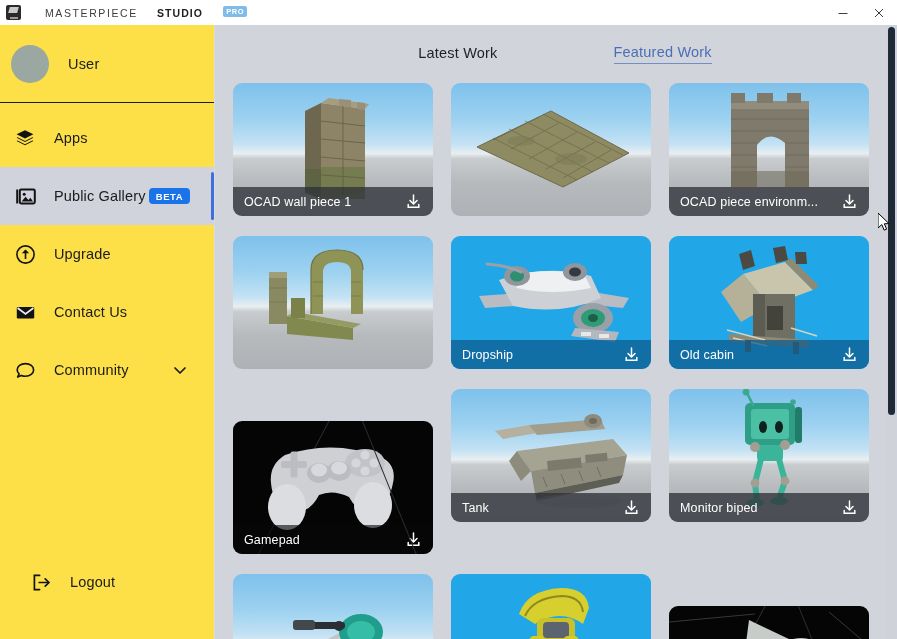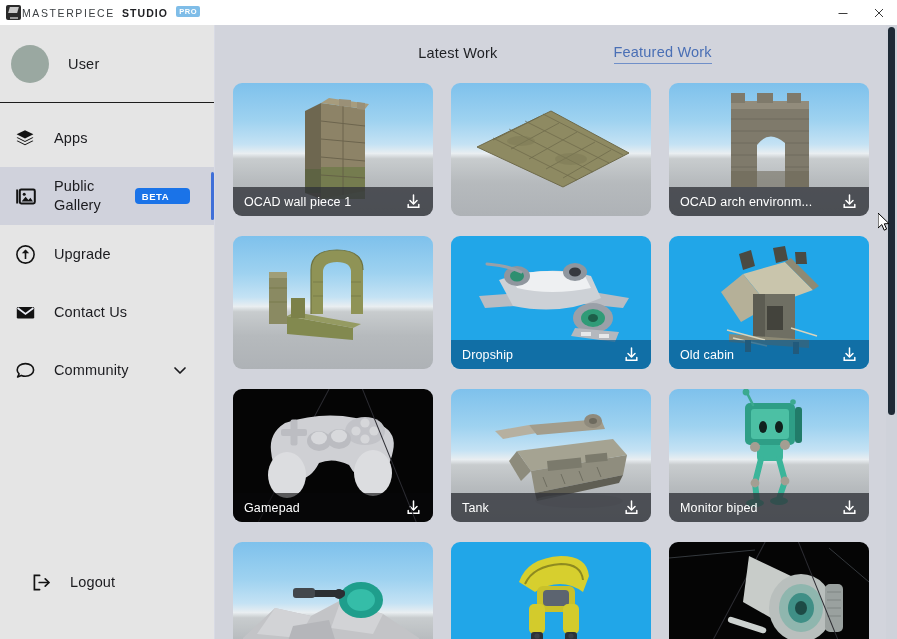--- a/index.html
+++ b/index.html
@@ -47,24 +47,24 @@
     transform: skewX(-16deg);
   }
   .tb-logo-mark::after {
     content: "";
     position: absolute;
     left: 3.5px; bottom: 1.5px;
     width: 8px; height: 1.5px;
     background: #9a9a9a;
   }
   .tb-wordmark {
-    margin-left: 1px;
+    margin-left: 24px;
     display: flex;
     align-items: center;
-    gap: 4px;
+    gap: 16px;
     white-space: nowrap;
   }
   .tb-word-light {
     font-size: 10.5px;
     letter-spacing: 1.6px;
     color: #3c4043;
     font-weight: 300;
   }
   .tb-word-bold {
     font-size: 10.5px;
@@ -104,25 +104,26 @@
     flex: 1 1 auto;
     display: flex;
     min-height: 0;
     position: relative;
   }
 
   
   .sidebar {
     width: 215px;
     flex: 0 0 215px;
-    background: #e5e5e5;
+    background: #fde047;
     display: flex;
     flex-direction: column;
     border-right: 1px solid #d8dae4;
     position: relative;
+    text-align: center;
   }
   .profile {
     height: 78px;
     flex: 0 0 78px;
     display: flex;
     align-items: center;
     padding-left: 11px;
     border-bottom: 1px solid #1c1c1c;
   }
   .avatar {
@@ -182,21 +183,21 @@
     display: flex; align-items: center;
     padding-right: 18px;
   }
   .badge-beta {
     margin-left: auto;
     background: #1a73e8;
     color: #ffffff;
     font-size: 9.5px;
     font-weight: 700;
     letter-spacing: .5px;
-    padding: 3px 21px 2px 7px;
+    padding: 3px 7px 2px 7px;
     border-radius: 4px;
     margin-right: 16px;
   }
   .nav-spacer { flex: 1 1 auto; }
   .logout-wrap { padding-bottom: 28px; margin-left: 16px; }
 
   
   .main {
     flex: 1 1 auto;
     background: #d2d4dc;
@@ -247,21 +248,21 @@
     cursor: default;
     background: #cfd3dc;
   }
   
   .bg-sky {
     background: linear-gradient(to bottom,
       #7ec1ec 0%, #9ed2f0 28%, #c4e2f4 46%, #e9eef1 53%,
       #c8ccce 57%, #b6babd 75%, #aeb2b6 100%);
   }
   .bg-cyan { background: #21a6e8; }
-  .bg-dark { background: #050505; }
+  .bg-dark { background: #050505; margin-top: 32px; }
   .bg-dark::before, .bg-dark::after {
     content: "";
     position: absolute;
     background: #2c2c32;
   }
   .bg-dark::before {
     width: 1px; height: 200%;
     left: 30%; top: -50%;
     transform: rotate(28deg);
   }
@@ -532,21 +533,21 @@
                     <line x1="116" y1="60" x2="140" y2="60"></line>
                   <line x1="62" y1="72" x2="88" y2="72"></line>
                     <line x1="116" y1="72" x2="140" y2="72"></line>
                   <line x1="62" y1="84" x2="88" y2="84"></line>
                     <line x1="116" y1="84" x2="140" y2="84"></line>
                 </g>
                 <rect x="62" y="88" width="78" height="16" fill="#6d6858" opacity=".55"></rect>
               </svg>
             </div>
             <div class="caption">
-              <span class="caption-title">OCAD arch environm...</span>
+              <span class="caption-title">OCAD piece environm...</span>
               <span class="dl-btn">
                 <svg width="17" height="17" viewBox="0 0 17 17">
                     <line x1="8.5" y1="2" x2="8.5" y2="10.5" stroke="#fff" stroke-width="1.5" stroke-linecap="round"></line>
                     <path d="M5 7.5 L8.5 11 L12 7.5" fill="none" stroke="#fff" stroke-width="1.5" stroke-linecap="round" stroke-linejoin="round"></path>
                     <path d="M3.2 11.5 L3.2 14.2 L13.8 14.2 L13.8 11.5" fill="none" stroke="#fff" stroke-width="1.5" stroke-linecap="round"></path>
                   </svg>
               </span>
             </div>
           </div>
 

